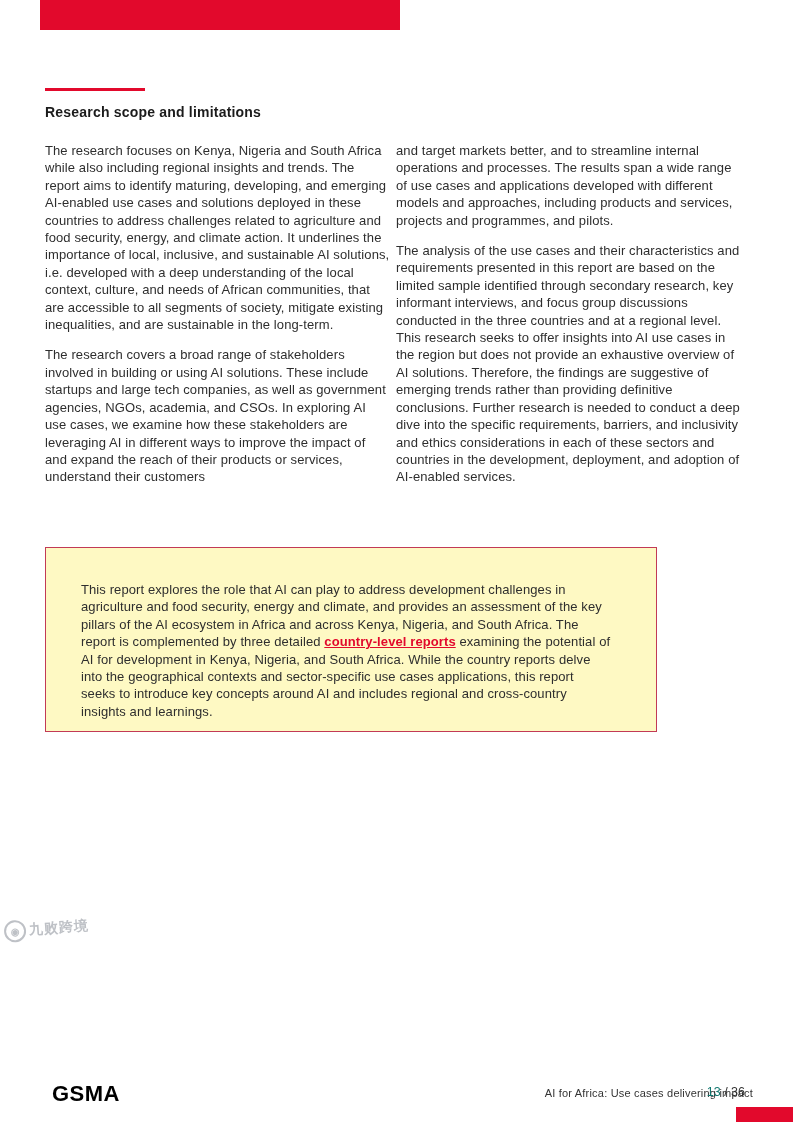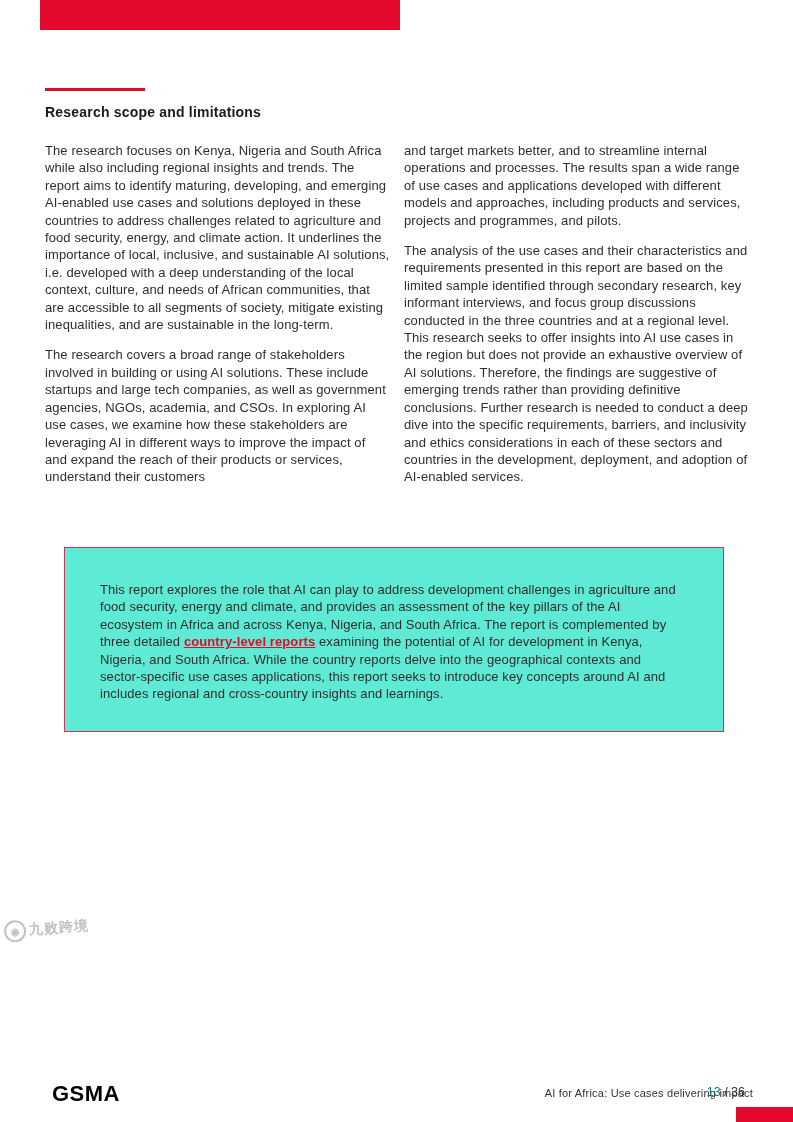--- a/index.html
+++ b/index.html
@@ -29,37 +29,36 @@
     font-size: 14px;
     font-weight: bold;
     color: #1b1b1b;
     letter-spacing: 0.2px;
   }
   .columns {
     position: absolute;
     left: 45px; top: 142px;
     width: 704px;
     display: flex;
-    gap: 14px;
+    gap: 6px;
   }
   .col { width: 345px; }
   .col p {
     font-size: 13px;
     line-height: 17.4px;
     letter-spacing: 0.1px;
     color: #2e2e2e;
     margin-bottom: 13px;
   }
   .callout {
     position: absolute;
     left: 45px; top: 547px;
-    width: 660px; height: 185px;
+    width: 612px; height: 185px;
     border: 1.5px solid #C23A56;
-    background: #5eead4;
-    margin-left: 19px;
+    background: #fef9c3;
   }
   .callout-text {
     padding: 33px 45px 0 35px;
     font-size: 13px;
     line-height: 17.4px;
     letter-spacing: 0.1px;
     color: #2e2e2e;
   }
   .callout-link {
     color: #E2092C;

